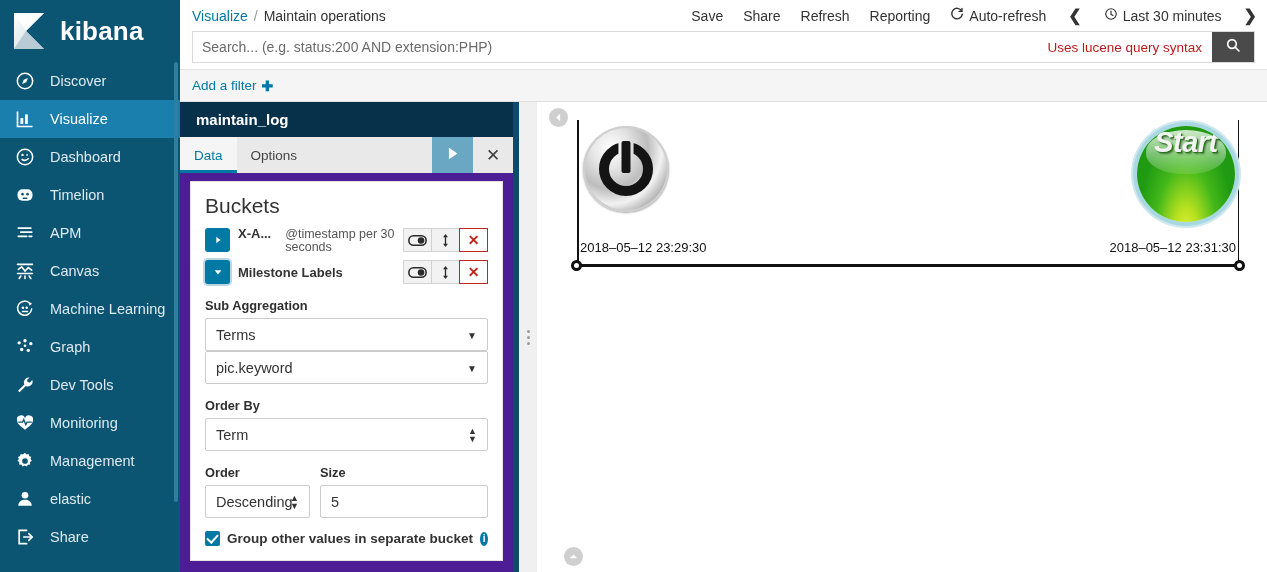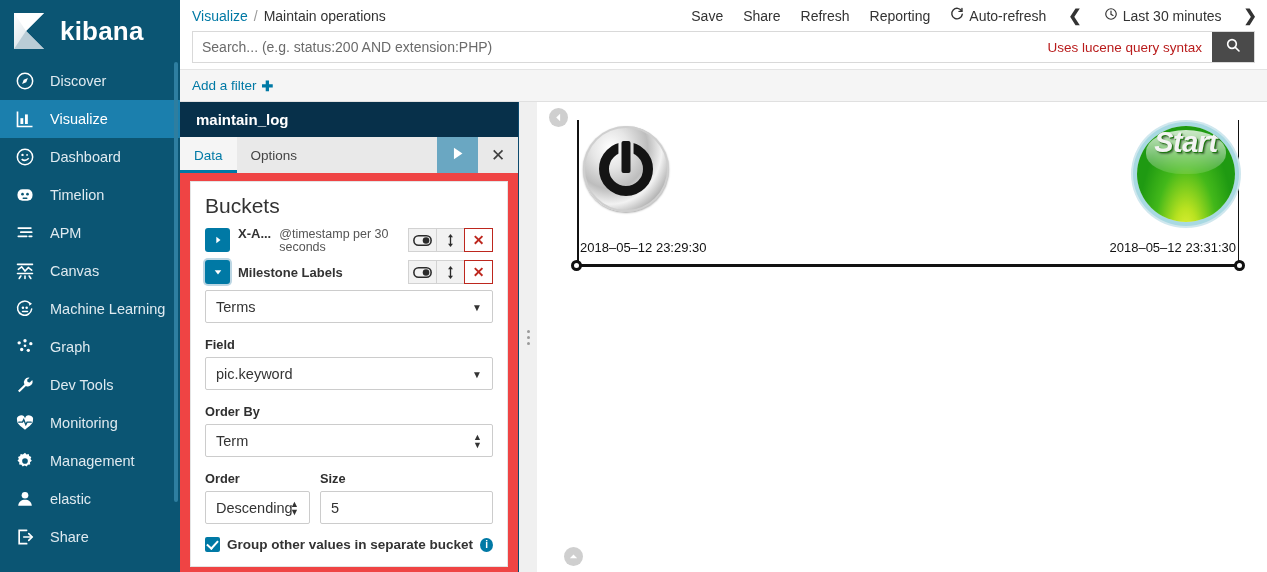--- a/index.html
+++ b/index.html
@@ -82,21 +82,21 @@
   }
   .add-filter { color: #0079a5; font-size: 13.5px; cursor: pointer; display: flex; align-items: center; gap: 5px; }
   .add-filter .plus { font-weight: 700; font-size: 14px; }
 
   
   .workspace { flex: 1 1 auto; display: flex; min-height: 0; background: #fff; position: relative; }
 
   
   .editor-col {
     width: 339px; flex: 0 0 339px; display: flex; flex-direction: column;
-    background: #ef4444; min-height: 0; border-right: 1px solid #0c4a6e;
+    background: #4c1d95; min-height: 0; border-right: 6px solid #0c4a6e;
   }
   .editor-title {
     background: #07304a; color: #fff; height: 35px; display: flex; align-items: center;
     padding-left: 16px; font-size: 15px; font-weight: 700;
   }
   .editor-tabs {
     height: 36px; background: #e9e9e9; display: flex; align-items: stretch; position: relative;
   }
   .etab {
     padding: 0 14px; display: flex; align-items: center; font-size: 13.5px;
@@ -119,21 +119,21 @@
   .editor-body { flex: 1 1 auto; overflow: hidden; padding: 8px 10px 0 10px; }
   .panel-card { background: #fff; border: 1px solid #e4e4e4; padding: 12px 14px 14px 14px; }
   .panel-h { font-size: 21px; color: #333; font-weight: 400; margin-bottom: 8px; }
 
   .bucket-row { display: flex; align-items: center; margin-bottom: 6px; gap: 8px; }
   .bucket-toggle {
     width: 25px; height: 24px; flex: 0 0 25px; background: #0079a5; border-radius: 3px;
     display: flex; align-items: center; justify-content: center; cursor: pointer; color: #fff;
   }
   .bucket-toggle.outlined { box-shadow: 0 0 0 2px #bcd6e3; }
-  .bucket-label { font-size: 13px; color: #333; font-weight: 700; display: flex; align-items: baseline; gap: 8px; flex: 1 1 auto; min-width: 0; }
+  .bucket-label { font-size: 13px; color: #333; font-weight: 700; display: flex; align-items: baseline; gap: 14px; flex: 1 1 auto; min-width: 0; }
   .bucket-label .sub { font-weight: 400; color: #555; font-size: 12.5px; line-height: 1.05; }
   .bucket-label .name { white-space: nowrap; }
   .bucket-ctrls { display: flex; align-items: stretch; flex: 0 0 auto; }
   .bctrl {
     width: 29px; height: 24px; border: 1px solid #d2d2d2; background: #f2f2f2;
     display: flex; align-items: center; justify-content: center; cursor: pointer;
     margin-left: -1px; color: #2b2b2b;
   }
   .bctrl.danger { border-color: #bd271e; color: #bd271e; font-size: 14px; font-weight: 700; background: #fff; }
 
@@ -547,26 +547,26 @@
                   <svg width="9" height="15" viewBox="0 0 10 18" stroke="#2b2b2b" stroke-width="1.6" fill="none">
                     <path d="M5 2 V16"></path>
                       <path d="M2 5 L5 1.6 L8 5" fill="#2b2b2b" stroke="none"></path>
                       <path d="M2 13 L5 16.4 L8 13" fill="#2b2b2b" stroke="none"></path>
                   </svg>
                 </div>
                 <div class="bctrl danger">✕</div>
               </div>
             </div>
 
+            <div class="field-label">Sub Aggregation</div>
             <div class="sel-wrap">
               <input class="sel" readonly="" value="Terms" style="">
               <span class="caret">▼</span>
             </div>
 
-            <div class="field-label">Field</div>
             <div class="sel-wrap">
               <input class="sel" readonly="" value="pic.keyword" style="">
               <span class="caret">▼</span>
             </div>
 
             <div class="field-label">Order By</div>
             <div class="sel-wrap">
               <input class="sel" readonly="" value="Term" style="">
               <span class="updown">▲<br>▼</span>
             </div>

